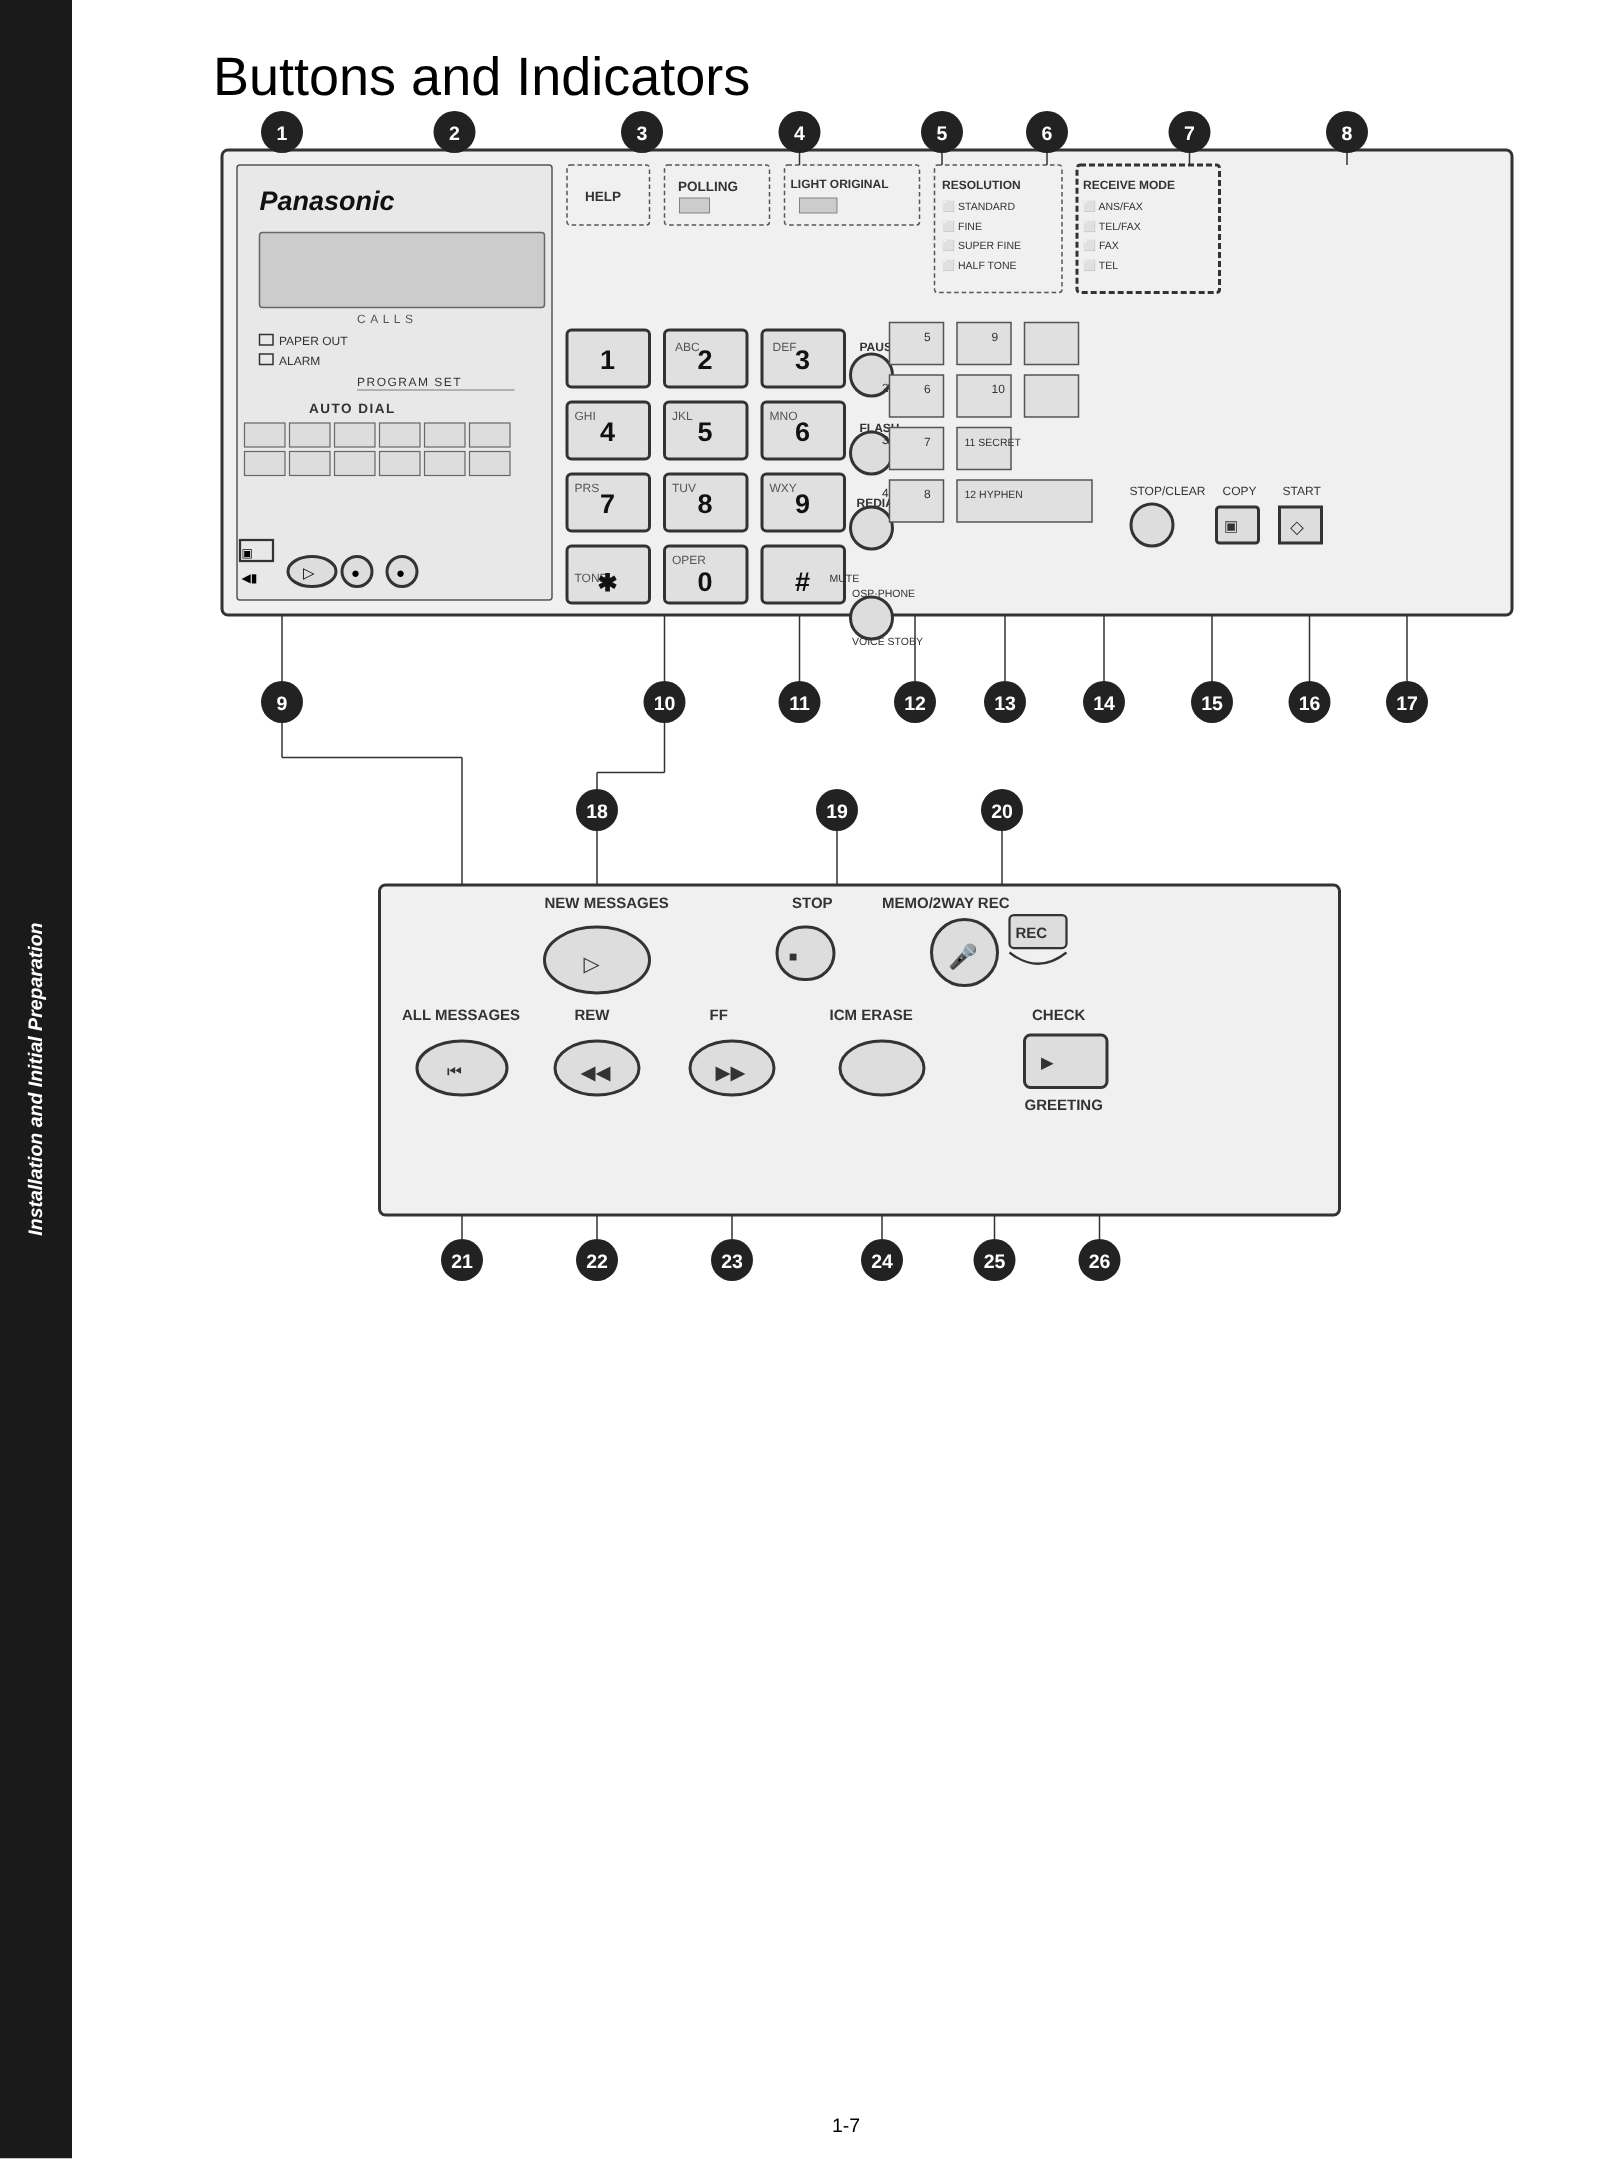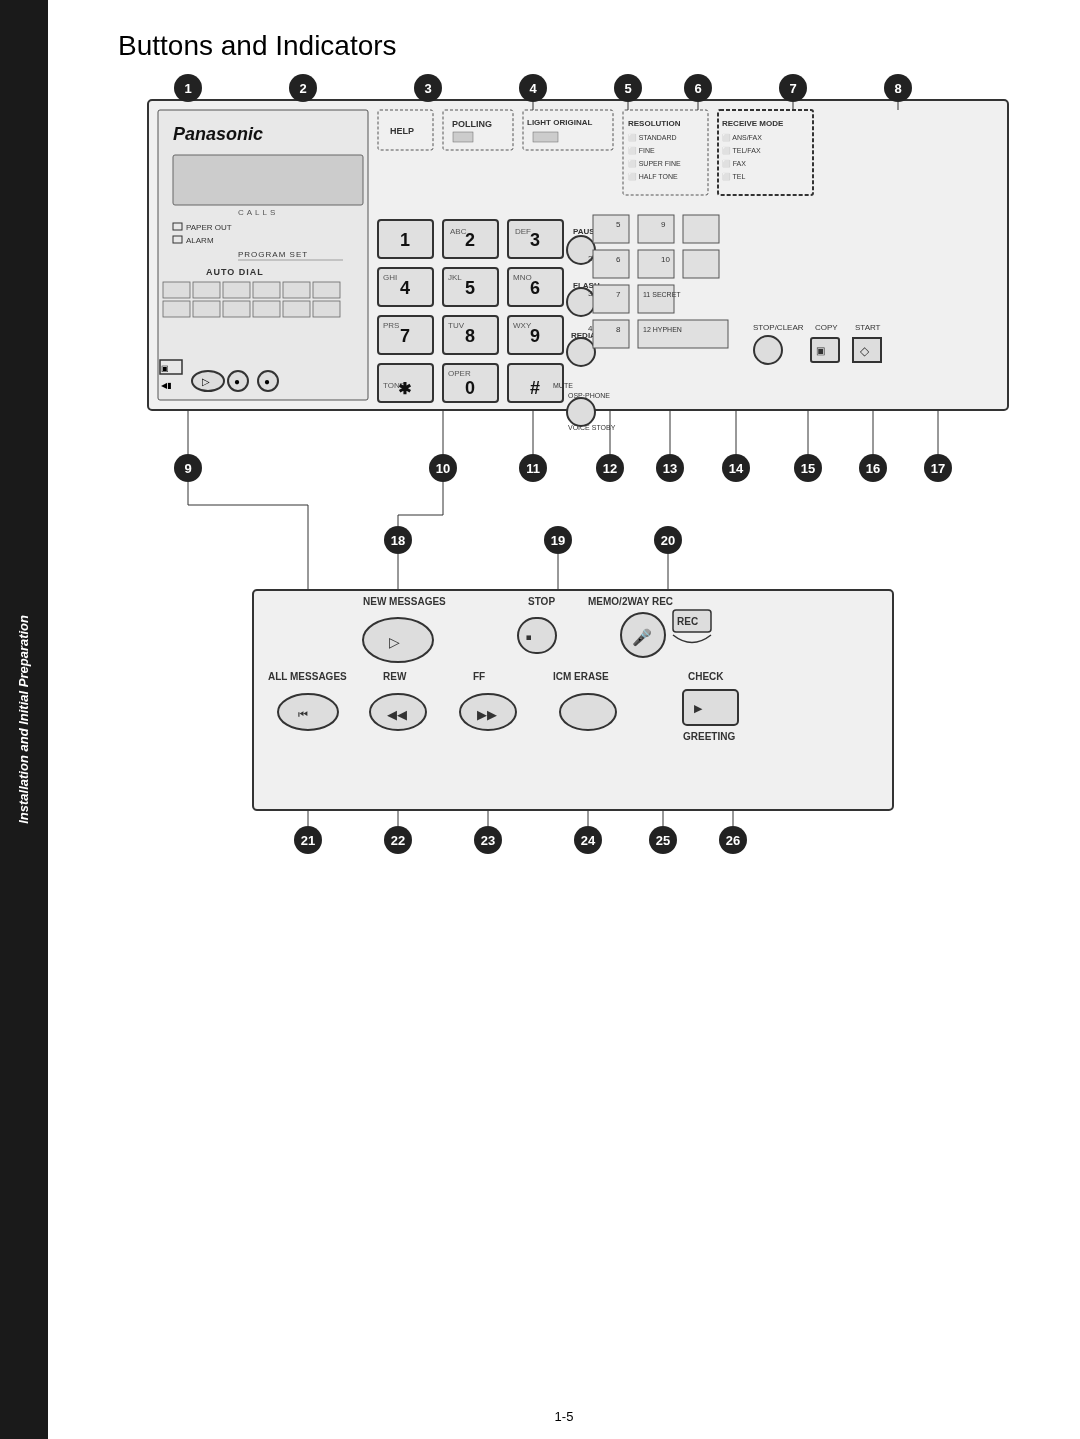--- a/index.html
+++ b/index.html
@@ -39,24 +39,24 @@
     .main {
       position: absolute;
       left: 48px;
       top: 0;
       right: 0;
       bottom: 0;
       padding: 30px 20px;
     }
 
     .page-title {
-      font-size: 28px;
+      font-size: 36px;
       font-weight: normal;
       margin-bottom: 20px;
-      margin-left: 50px;
+      margin-left: 74px;
     }
 
     
     .page-number {
       position: absolute;
       bottom: 20px;
       left: 50%;
       transform: translateX(-50%);
       font-size: 13px;
     }
@@ -408,15 +408,15 @@
 
     <line x1="210" y1="786" x2="210" y2="770" stroke="#333" stroke-width="1"></line>
     <line x1="300" y1="786" x2="300" y2="770" stroke="#333" stroke-width="1"></line>
     <line x1="390" y1="786" x2="390" y2="770" stroke="#333" stroke-width="1"></line>
     <line x1="490" y1="786" x2="490" y2="770" stroke="#333" stroke-width="1"></line>
     <line x1="565" y1="786" x2="565" y2="770" stroke="#333" stroke-width="1"></line>
     <line x1="635" y1="786" x2="635" y2="770" stroke="#333" stroke-width="1"></line>
 
   </svg>
 
-  <div class="page-number" style="position:absolute;bottom:15px;left:50%;transform:translateX(-50%);font-size:13px;">1-5</div>
+  <div class="page-number" style="position:absolute;bottom:15px;left:50%;transform:translateX(-50%);font-size:13px;">1-7</div>
 
 </div>
 
 </body></html>

